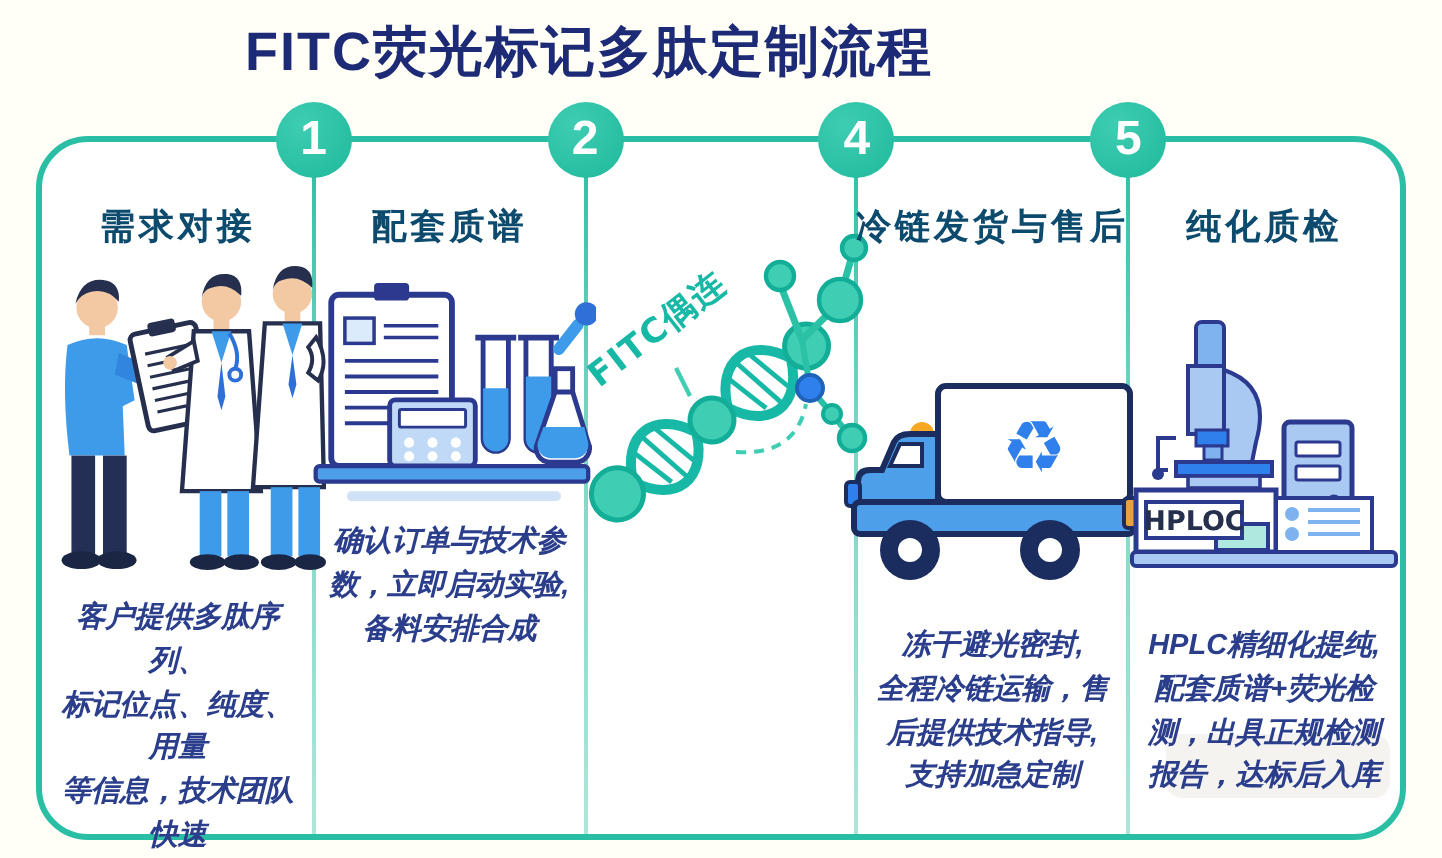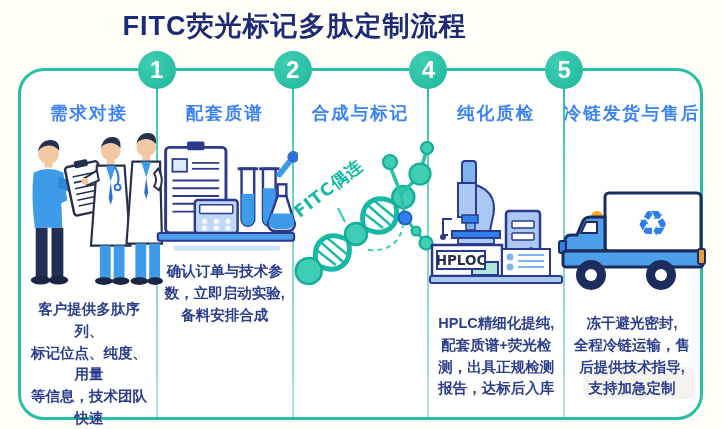--- a/index.html
+++ b/index.html
@@ -41,33 +41,33 @@
     position:absolute;right:5px;top:296px;width:112px;height:32px;
     background:#edeae4;opacity:.55;border-radius:8px;z-index:0;
   }
   .cols{position:absolute;left:0;top:0;right:0;bottom:0;display:flex;z-index:1}
   .col{
     width:20%;box-sizing:border-box;position:relative;
     display:flex;flex-direction:column;align-items:center;
     padding-top:30px;
   }
   .step-title{
-    margin:0;font-size:17.5px;font-weight:700;color:#3b82f6;letter-spacing:2px;
+    margin:0;font-size:17.5px;font-weight:700;color:#0c4a6e;letter-spacing:2px;
     white-space:nowrap;
     font-family:Liberation Mono, monospace;
   }
   .fig{display:flex;align-items:center;justify-content:center}
   .fig-1{height:186px;margin-top:2px}
   .fig-2{height:128px;margin-top:8px}
   .fig-3{height:184px;margin-top:4px}
   .fig-4{height:182px;margin-top:6px}
   .fig-5{height:184px;margin-top:4px;align-items:flex-end;padding-bottom:16px;box-sizing:border-box}
   .desc{
     margin:0;padding:0 4px;font-size:14.5px;font-weight:600;color:#2b3e8c;
-    line-height:1.5;text-align:center;white-space:pre-line;z-index:2;
+    line-height:1.5;text-align:center;white-space:pre-line;z-index:2;font-style:italic;
   }
   svg text{font-family:"DejaVu Sans","Liberation Sans",sans-serif}
 </style>
 </head>
 <body>
 
 <div class="stage">
 
   <div class="title">FITC荧光标记多肽定制流程</div>
 
@@ -179,21 +179,20 @@
             <rect x="6" y="96" width="140" height="8" rx="2" fill="#4D9FEA" stroke="#2B3A8F" stroke-width="2.2"></rect>
             <rect x="22" y="109" width="110" height="5" rx="2.5" fill="#CFE2F8"></rect>
           </svg>
         </div>
         <p class="desc">确认订单与技术参
 数，立即启动实验,
 备料安排合成</p>
       </section>
 
       <section class="col">
-        <h2 class="step-title">合成与标记</h2>
         <div class="fig fig-3">
           <svg width="146" height="174" viewBox="0 0 146 174">
             <g transform="rotate(-38 68 100)">
               <path d="M18,100 C28,78 48,78 58,100 C48,122 28,122 18,100 Z" fill="#ffffff" stroke="#17B8A6" stroke-width="5" stroke-linejoin="round"></path>
               <line x1="27" y1="88" x2="33" y2="112" stroke="#17B8A6" stroke-width="2.4"></line>
               <line x1="35" y1="84" x2="41" y2="116" stroke="#17B8A6" stroke-width="2.4"></line>
               <line x1="43" y1="86" x2="49" y2="113" stroke="#17B8A6" stroke-width="2.4"></line>
               <path d="M78,100 C88,78 108,78 118,100 C108,122 88,122 78,100 Z" fill="#ffffff" stroke="#17B8A6" stroke-width="5" stroke-linejoin="round"></path>
               <line x1="87" y1="88" x2="93" y2="112" stroke="#17B8A6" stroke-width="2.4"></line>
               <line x1="95" y1="84" x2="101" y2="116" stroke="#17B8A6" stroke-width="2.4"></line>
@@ -215,20 +214,45 @@
             <circle cx="128" cy="97" r="4.5" fill="#3FCDB3" stroke="#13AE97" stroke-width="2"></circle>
             <circle cx="138" cy="109" r="6.5" fill="#3FCDB3" stroke="#13AE97" stroke-width="2.2"></circle>
             <path d="M80,116 Q110,118 115,92" fill="none" stroke="#3FCDB3" stroke-width="2" stroke-dasharray="5,4"></path>
             <text x="4" y="62" transform="rotate(-38 40 62)" fill="#17B8A6" font-size="17" font-weight="700" letter-spacing="1">FITC偶连</text>
             <line x1="50" y1="74" x2="57" y2="88" stroke="#3FCDB3" stroke-width="2.2"></line>
           </svg>
         </div>
       </section>
 
       <section class="col">
+        <h2 class="step-title">冷链发货与售后</h2>
+        <div class="fig fig-5">
+          <svg width="150" height="112" viewBox="0 0 150 112">
+            <rect x="48" y="8" width="96" height="58" rx="4" fill="#ffffff" stroke="#1B2C5E" stroke-width="3"></rect>
+            <text x="96" y="51" font-size="36" fill="#2F80ED" text-anchor="middle">♻</text>
+            <path d="M34,32 a6,6 0 0 1 12,0 Z" fill="#F6A723"></path>
+            <rect x="31" y="31" width="18" height="3.5" rx="1.7" fill="#E08E1B"></rect>
+            <path d="M8,66 V56 Q8,50 14,50 H20 L26,36 Q28,32 34,32 H48 V66 Z" fill="#4D9FEA" stroke="#1B2C5E" stroke-width="3"></path>
+            <path d="M24,48 L29,37 H40 V48 Z" fill="#ffffff" stroke="#1B2C5E" stroke-width="2"></path>
+            <rect x="2" y="56" width="7" height="12" rx="2" fill="#2F80ED" stroke="#1B2C5E" stroke-width="2"></rect>
+            <rect x="6" y="66" width="140" height="16" rx="3" fill="#4D9FEA" stroke="#1B2C5E" stroke-width="3"></rect>
+            <rect x="141" y="64" width="7" height="15" rx="2" fill="#E8A13D" stroke="#1B2C5E" stroke-width="2"></rect>
+            <circle cx="34" cy="90" r="15" fill="#1B2C5E"></circle>
+            <circle cx="34" cy="90" r="6" fill="#ffffff"></circle>
+            <circle cx="104" cy="90" r="15" fill="#1B2C5E"></circle>
+            <circle cx="104" cy="90" r="6" fill="#ffffff"></circle>
+          </svg>
+        </div>
+        <p class="desc">冻干避光密封,
+全程冷链运输，售
+后提供技术指导,
+支持加急定制</p>
+      </section>
+
+      <section class="col">
         <h2 class="step-title">纯化质检</h2>
         <div class="fig fig-4">
           <svg width="137" height="126" viewBox="0 0 137 126">
             <rect x="78" y="52" width="34" height="64" rx="3" fill="#A9C8F2" stroke="#2B3A8F" stroke-width="2.5"></rect>
             <rect x="84" y="62" width="22" height="7" rx="1" fill="#ffffff" stroke="#2B3A8F" stroke-width="1.5"></rect>
             <rect x="84" y="74" width="22" height="7" rx="1" fill="#ffffff" stroke="#2B3A8F" stroke-width="1.5"></rect>
             <circle cx="103" cy="92" r="3" fill="#ffffff" stroke="#2B3A8F" stroke-width="1.5"></circle>
             <rect x="34" y="2" width="14" height="26" rx="3" fill="#7FB3F0" stroke="#2B3A8F" stroke-width="2"></rect>
             <path d="M48,26 Q72,34 64,62 L60,82 L44,82 L44,26 Z" fill="#A9C8F2" stroke="#2B3A8F" stroke-width="2"></path>
             <rect x="30" y="24" width="18" height="34" fill="#A9C8F2" stroke="#2B3A8F" stroke-width="2"></rect>
@@ -250,45 +274,20 @@
             <line x1="90" y1="108" x2="116" y2="108" stroke="#7FB3F0" stroke-width="2"></line>
             <rect x="2" y="117" width="132" height="7" rx="2" fill="#A9C8F2" stroke="#2B3A8F" stroke-width="2"></rect>
           </svg>
         </div>
         <p class="desc">HPLC精细化提纯,
 配套质谱+荧光检
 测，出具正规检测
 报告，达标后入库</p>
       </section>
 
-      <section class="col">
-        <h2 class="step-title">冷链发货与售后</h2>
-        <div class="fig fig-5">
-          <svg width="150" height="112" viewBox="0 0 150 112">
-            <rect x="48" y="8" width="96" height="58" rx="4" fill="#ffffff" stroke="#1B2C5E" stroke-width="3"></rect>
-            <text x="96" y="51" font-size="36" fill="#2F80ED" text-anchor="middle">♻</text>
-            <path d="M34,32 a6,6 0 0 1 12,0 Z" fill="#F6A723"></path>
-            <rect x="31" y="31" width="18" height="3.5" rx="1.7" fill="#E08E1B"></rect>
-            <path d="M8,66 V56 Q8,50 14,50 H20 L26,36 Q28,32 34,32 H48 V66 Z" fill="#4D9FEA" stroke="#1B2C5E" stroke-width="3"></path>
-            <path d="M24,48 L29,37 H40 V48 Z" fill="#ffffff" stroke="#1B2C5E" stroke-width="2"></path>
-            <rect x="2" y="56" width="7" height="12" rx="2" fill="#2F80ED" stroke="#1B2C5E" stroke-width="2"></rect>
-            <rect x="6" y="66" width="140" height="16" rx="3" fill="#4D9FEA" stroke="#1B2C5E" stroke-width="3"></rect>
-            <rect x="141" y="64" width="7" height="15" rx="2" fill="#E8A13D" stroke="#1B2C5E" stroke-width="2"></rect>
-            <circle cx="34" cy="90" r="15" fill="#1B2C5E"></circle>
-            <circle cx="34" cy="90" r="6" fill="#ffffff"></circle>
-            <circle cx="104" cy="90" r="15" fill="#1B2C5E"></circle>
-            <circle cx="104" cy="90" r="6" fill="#ffffff"></circle>
-          </svg>
-        </div>
-        <p class="desc">冻干避光密封,
-全程冷链运输，售
-后提供技术指导,
-支持加急定制</p>
-      </section>
-
     </div>
 
     <div class="num num-1">1</div>
     <div class="num num-2">2</div>
     <div class="num num-3">4</div>
     <div class="num num-4">5</div>
 
   </div>
 </div>
 

